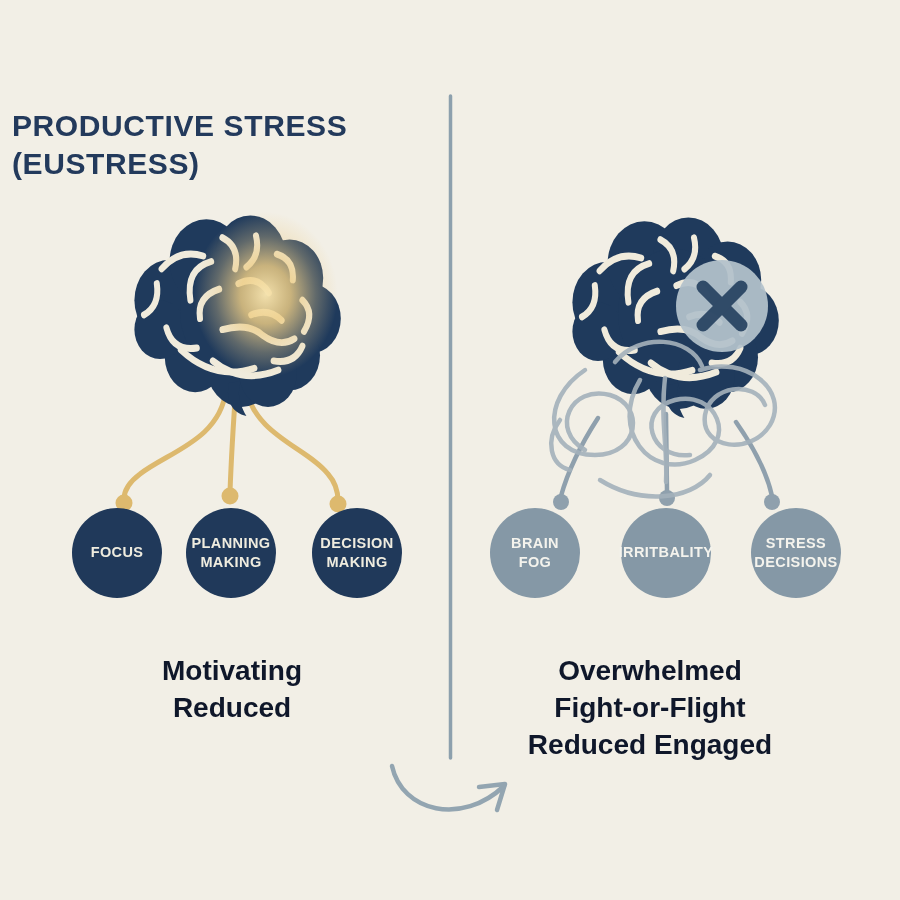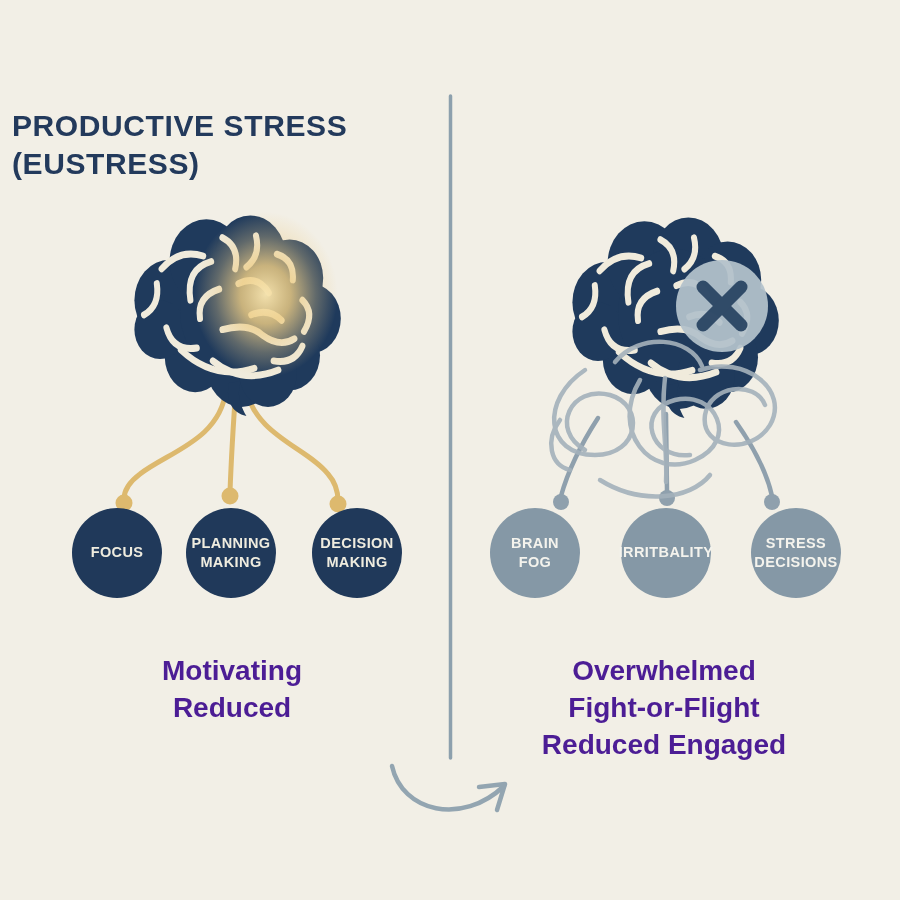--- a/index.html
+++ b/index.html
@@ -15,21 +15,21 @@
     line-height:1.25;
   }
   .node{
     position:absolute;z-index:1;width:90px;height:90px;border-radius:50%;
     display:flex;flex-direction:column;align-items:center;justify-content:center;
     text-align:center;font-weight:bold;font-size:14.5px;letter-spacing:.4px;line-height:1.32;
   }
   .node.navy{background:#20395a;color:#efecdf;}
   .node.slate{background:#8598a6;color:#f4f3ed;}
   .summary{
-    text-align:center;font-size:28px;font-weight:600;color:#4c1d95;line-height:1.33;
+    text-align:center;font-size:28px;font-weight:600;color:#0f172a;line-height:1.33;
   }
 </style>
 </head>
 <body>
 
 <div id="canvas">
 
   <svg class="art" width="900" height="900" viewBox="0 0 900 900">
     <defs>
       <radialGradient id="glowGrad" gradientUnits="userSpaceOnUse" cx="182" cy="92" r="90">
@@ -164,19 +164,19 @@
   </div>
   <div class="node slate" style="left:621px;top:508px;">
     <div>IRRITBALITY</div>
     <div></div>
   </div>
   <div class="node slate" style="left:751px;top:508px;">
     <div>STRESS</div>
     <div>DECISIONS</div>
   </div>
 
-  <div class="txt summary" style="left:444px;top:652px;width:440px;">
+  <div class="txt summary" style="left:430px;top:652px;width:440px;">
     <div>Overwhelmed</div>
     <div>Fight-or-Flight</div>
     <div>Reduced Engaged</div>
   </div>
 
 </div>
 
 </body></html>

